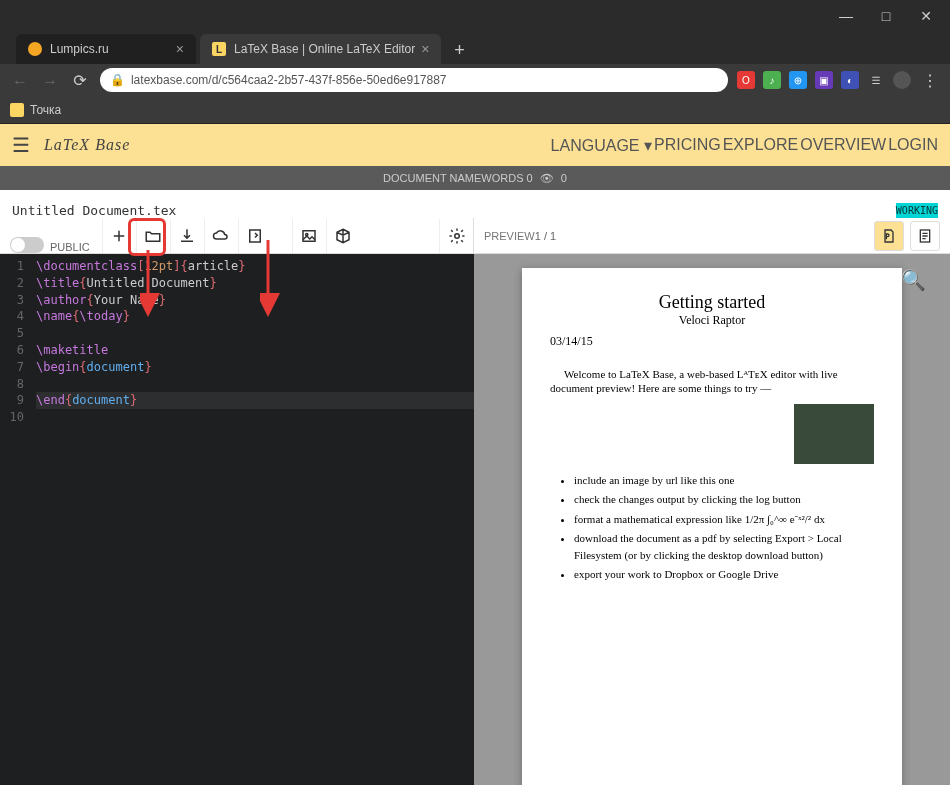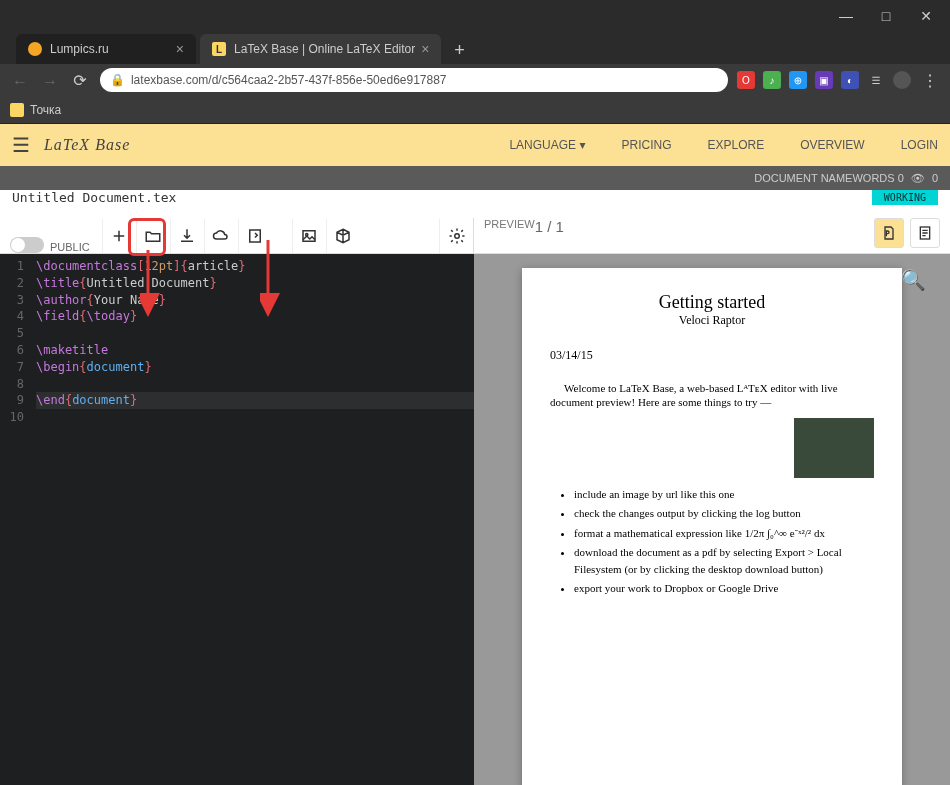--- a/index.html
+++ b/index.html
@@ -18,54 +18,54 @@
 .nav-btn{width:28px;height:28px;display:flex;align-items:center;justify-content:center;color:#ccc}
 .nav-btn.dis{color:#666}
 .url-field{flex:1;background:#fff;height:24px;border-radius:12px;display:flex;align-items:center;padding:0 10px;color:#555;font-size:12px;margin:0 4px}
 .lock{color:#666;margin-right:6px}
 .ext-icon{width:18px;height:18px;margin:0 3px;border-radius:3px;display:flex;align-items:center;justify-content:center;font-size:10px;color:#fff}
 .bookbar{height:28px;background:#3a3a3a;display:flex;align-items:center;padding:0 10px;color:#ccc;font-size:12px;border-bottom:1px solid #222}
 .bm-icon{width:14px;height:14px;background:#fcd662;border-radius:2px;margin-right:6px}
 .app-header{height:42px;background:#fce195;display:flex;align-items:center;padding:0 12px;color:#555}
 .hamburger{font-size:20px;margin-right:14px;color:#444}
 .brand{font-family:'Georgia',serif;font-style:italic;font-size:16px;color:#444;letter-spacing:1px}
-.hdr-right{margin-left:auto;display:flex;align-items:center;font-size:12px;color:#555;gap:36px}
-.docbar{height:24px;background:#5a5a5a;color:#ccc;display:flex;align-items:center;padding:0 12px;font-size:11px;justify-content:flex-end}
-.docname-row{height:28px;background:#fff;display:flex;align-items:flex-start;padding:0 12px;font-size:13px;color:#333;font-family:monospace;justify-content:space-between}
-.working{background:#00d4d4;color:#003333;padding:2px 12px;font-size:10px;font-family:monospace}
+.hdr-right{margin-left:auto;display:flex;align-items:center;font-size:16px;color:#555;gap:2px}
+.docbar{height:24px;background:#5a5a5a;color:#ccc;display:flex;align-items:center;padding:0 12px;font-size:11px;justify-content:center}
+.docname-row{height:28px;background:#fff;display:flex;align-items:flex-end;padding:0 12px;font-size:13px;color:#333;font-family:monospace;justify-content:space-between}
+.working{background:#00d4d4;color:#003333;padding:2px 0;font-size:10px;font-family:monospace}
 .toolbar{height:36px;background:#fff;border-bottom:1px solid #ddd;display:flex;align-items:center}
 .tb-left{flex:0 0 474px;display:flex;align-items:flex-end;height:100%;border-right:1px solid #ddd}
-.tb-right{flex:1;display:flex;height:100%;padding:0 10px}
+.tb-right{flex:1;display:flex;align-items:center;height:100%;padding:0 10px}
 .toggle{width:34px;height:16px;background:#ccc;border-radius:8px;margin-left:10px;position:relative}
 .toggle::after{content:'';width:14px;height:14px;background:#fff;border-radius:50%;position:absolute;top:1px;left:1px}
 .public-lbl{font-size:11px;color:#666;margin-left:6px}
 .tbtn{width:34px;height:34px;display:flex;align-items:center;justify-content:center;color:#444;border-left:1px solid #eee}
 .tbtn svg{width:18px;height:18px}
 .highlight-box{position:absolute;border:3px solid #e53935;border-radius:6px;pointer-events:none;z-index:100}
 .main{display:flex;height:calc(100% - 254px);background:#fff}
 .editor{width:474px;background:#1d1f21;display:flex;font-family:monospace;font-size:12px}
 .gutter{width:30px;background:#1d1f21;color:#666;text-align:right;padding:4px 6px 0 0;line-height:1.4}
 .code{flex:1;color:#ccc;padding:4px 0 0 6px;line-height:1.4;position:relative}
 .cmd{color:#c678dd}
 .brace{color:#e06c75}
 .kw{color:#61afef}
 .num{color:#d19a66}
 .caret-line{background:#2c2e30}
 .preview{flex:1;background:#999;position:relative;overflow:auto}
 .preview-page{background:#fff;margin:14px auto;width:380px;min-height:520px;padding:24px 28px;box-shadow:0 2px 8px rgba(0,0,0,.3);font-family:'Times New Roman',serif;color:#000;font-size:11px}
 .pv-title{text-align:center;font-size:18px;}
-.pv-author{text-align:center;font-size:12px;margin-bottom:20px}
+.pv-author{text-align:center;font-size:12px;margin-bottom:6px}
 .pv-date{text-align:left;font-size:12px;margin-bottom:18px}
 .pv-para{text-indent:14px;margin-bottom:6px;line-height:1.3}
 .pv-list{margin-left:24px;line-height:1.5}
 .pv-list li{margin-bottom:3px}
 .pv-img{width:80px;height:60px;background:#3a4a3a;margin:8px 0 8px auto;display:block}
 .zoom-icon{position:absolute;top:14px;right:24px;color:#444;font-size:20px}
 .preview-lbl{font-size:11px;color:#777;margin-right:auto}
-.page-ind{font-size:15px;color:#666}
+.page-ind{font-size:11px;color:#666}
 .view-btn{width:30px;height:30px;display:flex;align-items:center;justify-content:center;margin-left:6px;border:1px solid #ddd;border-radius:3px}
 .view-btn.active{background:#fce195}
 .arrow{position:absolute;pointer-events:none;z-index:99}
 </style>
 </head>
 <body>
 
 <div class="titlebar">
   <div class="tb-btn">—</div>
   <div class="tb-btn">□</div>
@@ -217,21 +217,21 @@
         <div>6</div>
         <div>7</div>
         <div>8</div>
         <div>9</div>
         <div>10</div>
     </div>
     <div class="code">
       <div><span class="cmd">\documentclass</span><span class="brace">[</span><span class="num">12pt</span><span class="brace">]{</span>article<span class="brace">}</span></div>
       <div><span class="cmd">\title</span><span class="brace">{</span>Untitled Document<span class="brace">}</span></div>
       <div><span class="cmd">\author</span><span class="brace">{</span>Your Name<span class="brace">}</span></div>
-      <div><span class="cmd">\field</span><span class="brace">{</span><span class="cmd">\today</span><span class="brace">}</span></div>
+      <div><span class="cmd">\name</span><span class="brace">{</span><span class="cmd">\today</span><span class="brace">}</span></div>
       <div>&nbsp;</div>
       <div><span class="cmd">\maketitle</span></div>
       <div><span class="cmd">\begin</span><span class="brace">{</span><span class="kw">document</span><span class="brace">}</span></div>
       <div>&nbsp;</div>
       <div class="caret-line"><span class="cmd">\end</span><span class="brace">{</span><span class="kw">document</span><span class="brace">}</span></div>
     </div>
   </div>
   <div class="preview">
     <span class="zoom-icon">🔍</span>
     <div class="preview-page">

